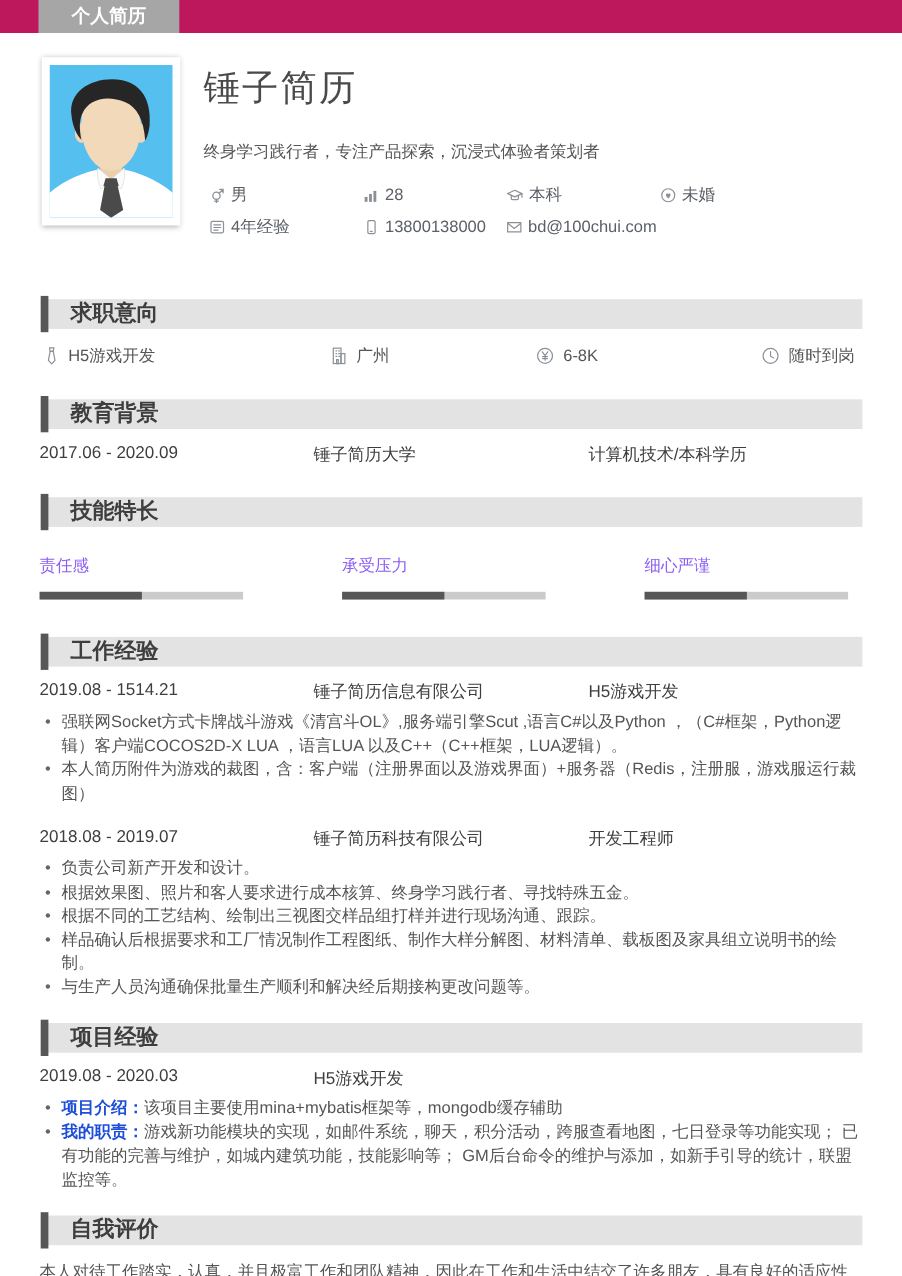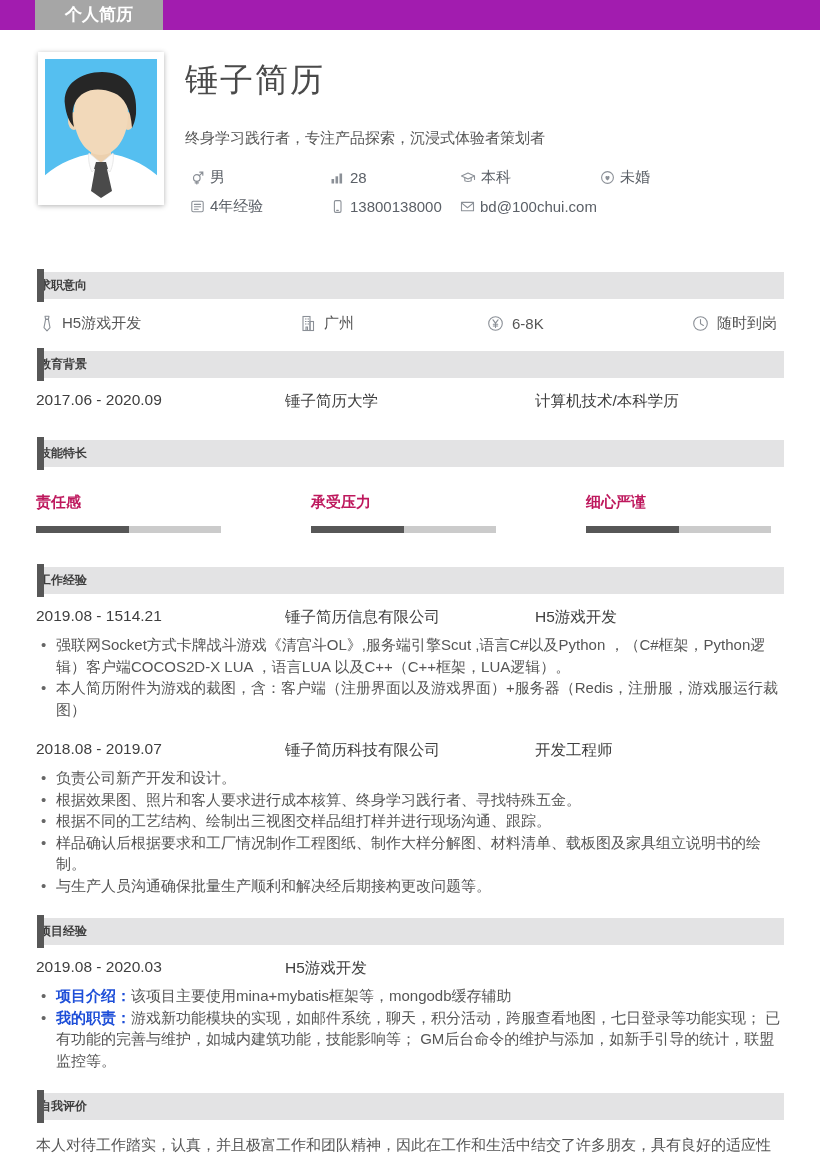--- a/index.html
+++ b/index.html
@@ -3,21 +3,21 @@
 <meta charset="utf-8">
 <style>
   * { margin:0; padding:0; box-sizing:border-box; }
   html,body { background:#ffffff; }
   body {
     width:820px; min-height:1160px; margin:0 auto;
     font-family:"Liberation Sans","DejaVu Sans",sans-serif;
     color:#555; position:relative; overflow:hidden;
   }
   
-  .topbar { height:30px; background:#a21caf; }
+  .topbar { height:30px; background:#be185d; }
   .topbar-tab {
     margin-left:35px; width:128px; height:30px; background:#a6a6a6;
     color:#fff; font-weight:bold; font-size:17px; text-align:center; line-height:30px;
   }
   
   .profile { display:flex; padding:22px 36px 0 38px; }
   .photo-frame {
     width:126px; height:153px; padding:7px; background:#fff;
     box-shadow:0 1px 5px rgba(0,0,0,.3); flex:none;
   }
@@ -29,34 +29,34 @@
     margin-top:20px; display:grid; grid-template-columns:140px 130px 140px 1fr;
     row-gap:10px; padding-left:5px; font-size:15px; color:#5b6067;
   }
   .info-item { display:flex; align-items:center; gap:5px; white-space:nowrap; }
   .ic { display:inline-flex; flex:none; }
   .ic svg { display:block; }
   
   .content { padding:0 36px; }
   .section-header { position:relative; height:27px; background:#e3e3e4; margin-left:1px; }
   .accent-bar { position:absolute; left:0; top:-3px; width:7px; height:33px; background:#575757; }
-  .section-title { display:block; padding-left:2px; line-height:27px; font-size:12px; font-weight:bold; color:#3e3e3e; }
+  .section-title { display:block; padding-left:27px; line-height:27px; font-size:20px; font-weight:bold; color:#3e3e3e; }
   .sec-job { margin-top:56px; }
-  .sec-edu { margin-top:18px; }
+  .sec-edu { margin-top:30px; }
   .sec-skill { margin-top:28px; }
   .sec-work { margin-top:34px; }
   .sec-proj { margin-top:22px; }
   .sec-eval { margin-top:22px; }
   .intent-row {
     display:grid; grid-template-columns:260px 187px 205px 1fr;
     margin-top:15px; font-size:15px; color:#555; padding-left:4px;
   }
   .intent-item { display:flex; align-items:center; gap:8px; }
   .triple-row { display:grid; grid-template-columns:249px 250px 1fr; font-weight:normal; font-size:15.5px; color:#3e3e3e; margin-top:13px; }
-  .skills-row { display:grid; grid-template-columns:275px 275px 1fr; margin-top:26px; font-size:15px; color:#be185d;font-weight:bold; }
+  .skills-row { display:grid; grid-template-columns:275px 275px 1fr; margin-top:26px; font-size:15px; color:#8b5cf6; }
   .bar-track { margin-top:14px; width:185px; height:7px; background:#cbcbcb; }
   .bar-fill { height:100%; background:#575757; }
   .bullets { list-style:none; margin-top:6px; font-size:15px; line-height:21.5px; color:#555; }
   .bullets li { position:relative; padding-left:20px; }
   .bullets li::before { content:"•"; position:absolute; left:5px; top:0; color:#666; }
   .bullets b { color:#1d4ed8; }
   .entry2 { margin-top:20px; }
   .eval-text { margin-top:12px; font-size:15px; line-height:26.5px; color:#555; }
 </style>
 </head>

